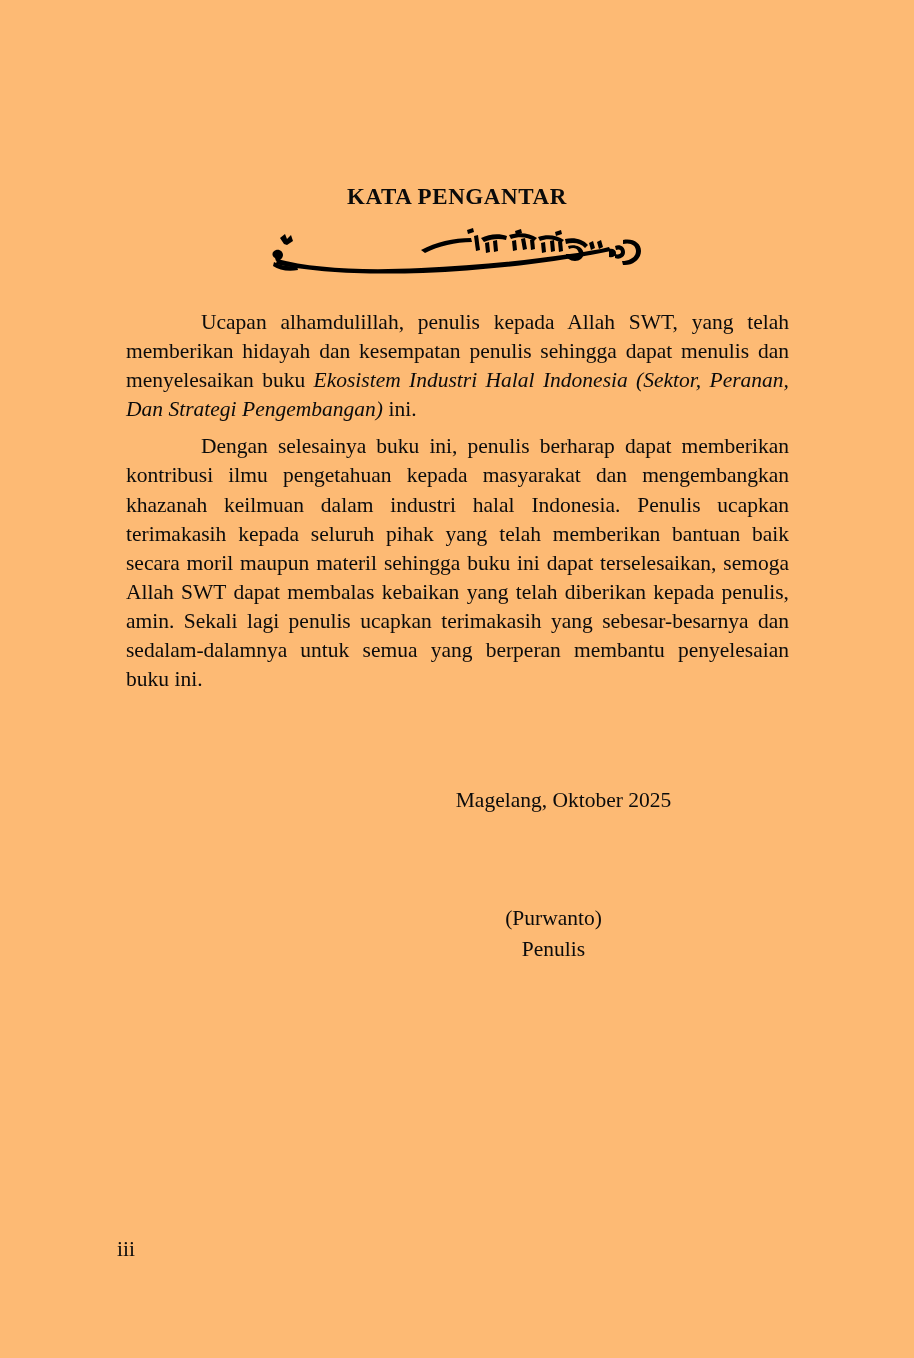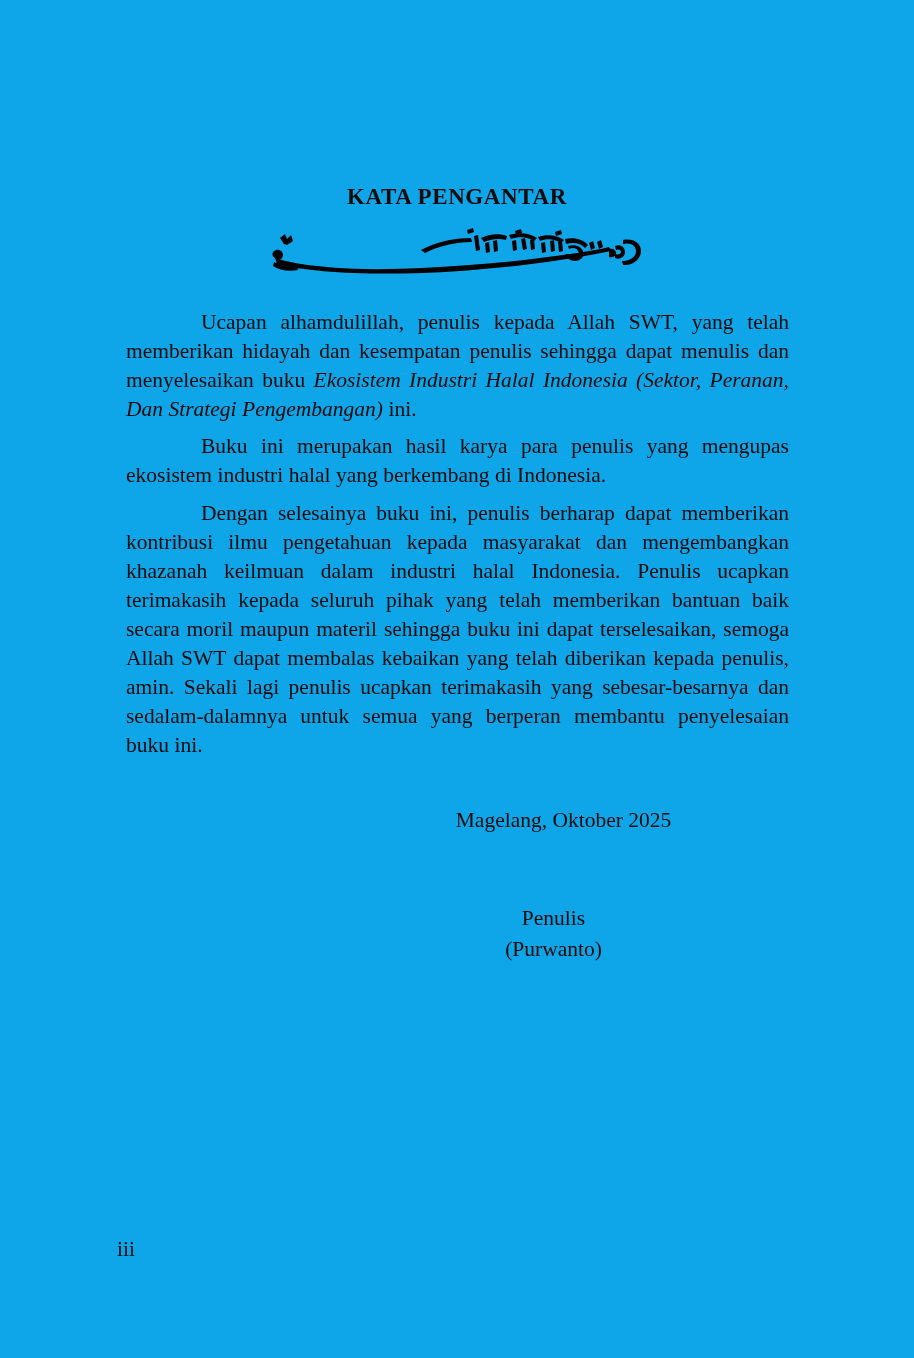--- a/index.html
+++ b/index.html
@@ -9,21 +9,21 @@
   }
   body {
     font-family: "Liberation Serif", "DejaVu Serif", serif;
     color: #0b0b0b;
     -webkit-font-smoothing: antialiased;
   }
   .page {
     position: relative;
     width: 914px;
     height: 1358px;
-    background: #0ea5e9;
+    background: #fdba74;
     overflow: hidden;
     box-sizing: border-box;
   }
 
   
   .page-title {
     position: absolute;
     left: 0;
     right: 0;
     top: 168px;
@@ -79,21 +79,20 @@
   
   .dateline {
     position: absolute;
     top: 786px;
     left: 118px;
     width: 679px;
     font-size: 21.5px;
     line-height: 29.1px;
     text-align: center;
     transform: translateX(106px);
-    margin-top: 20px;
   }
   .signature {
     position: absolute;
     top: 903px;
     left: 118px;
     width: 679px;
     font-size: 21.5px;
     line-height: 31px;
     text-align: center;
     transform: translateX(96px);
@@ -156,29 +155,26 @@
       </g>
     </svg>
     <span class="basmala-alt">بِسْمِ اللَّهِ الرَّحْمَٰنِ الرَّحِيمِ</span>
   </div>
 
   <div class="body-block">
     <p class="para">
       <span>Ucapan alhamdulillah, penulis kepada Allah SWT, yang telah memberikan hidayah dan kesempatan penulis sehingga dapat menulis dan menyelesaikan buku </span><span class="title-italic">Ekosistem Industri Halal Indonesia (Sektor, Peranan, Dan Strategi Pengembangan)</span><span> ini.</span>
     </p>
     <p class="para">
-      <span>Buku ini merupakan hasil karya para penulis yang mengupas ekosistem industri halal yang berkembang di Indonesia.</span>
-    </p>
-    <p class="para">
       <span>Dengan selesainya buku ini, penulis berharap dapat memberikan kontribusi ilmu pengetahuan kepada masyarakat dan mengembangkan khazanah keilmuan dalam industri halal Indonesia. Penulis ucapkan terimakasih kepada seluruh pihak yang telah memberikan bantuan baik secara moril maupun materil sehingga buku ini dapat terselesaikan, semoga Allah SWT dapat membalas kebaikan yang telah diberikan kepada penulis, amin. Sekali lagi penulis ucapkan terimakasih yang sebesar-besarnya dan sedalam-dalamnya untuk semua yang berperan membantu penyelesaian buku ini.</span>
     </p>
   </div>
 
   <div class="dateline">Magelang, Oktober 2025</div>
 
   <div class="signature">
+    <div>(Purwanto)</div>
     <div>Penulis</div>
-    <div>(Purwanto)</div>
   </div>
 
   <div class="folio">iii</div>
 
 </div>
 
 </body></html>

